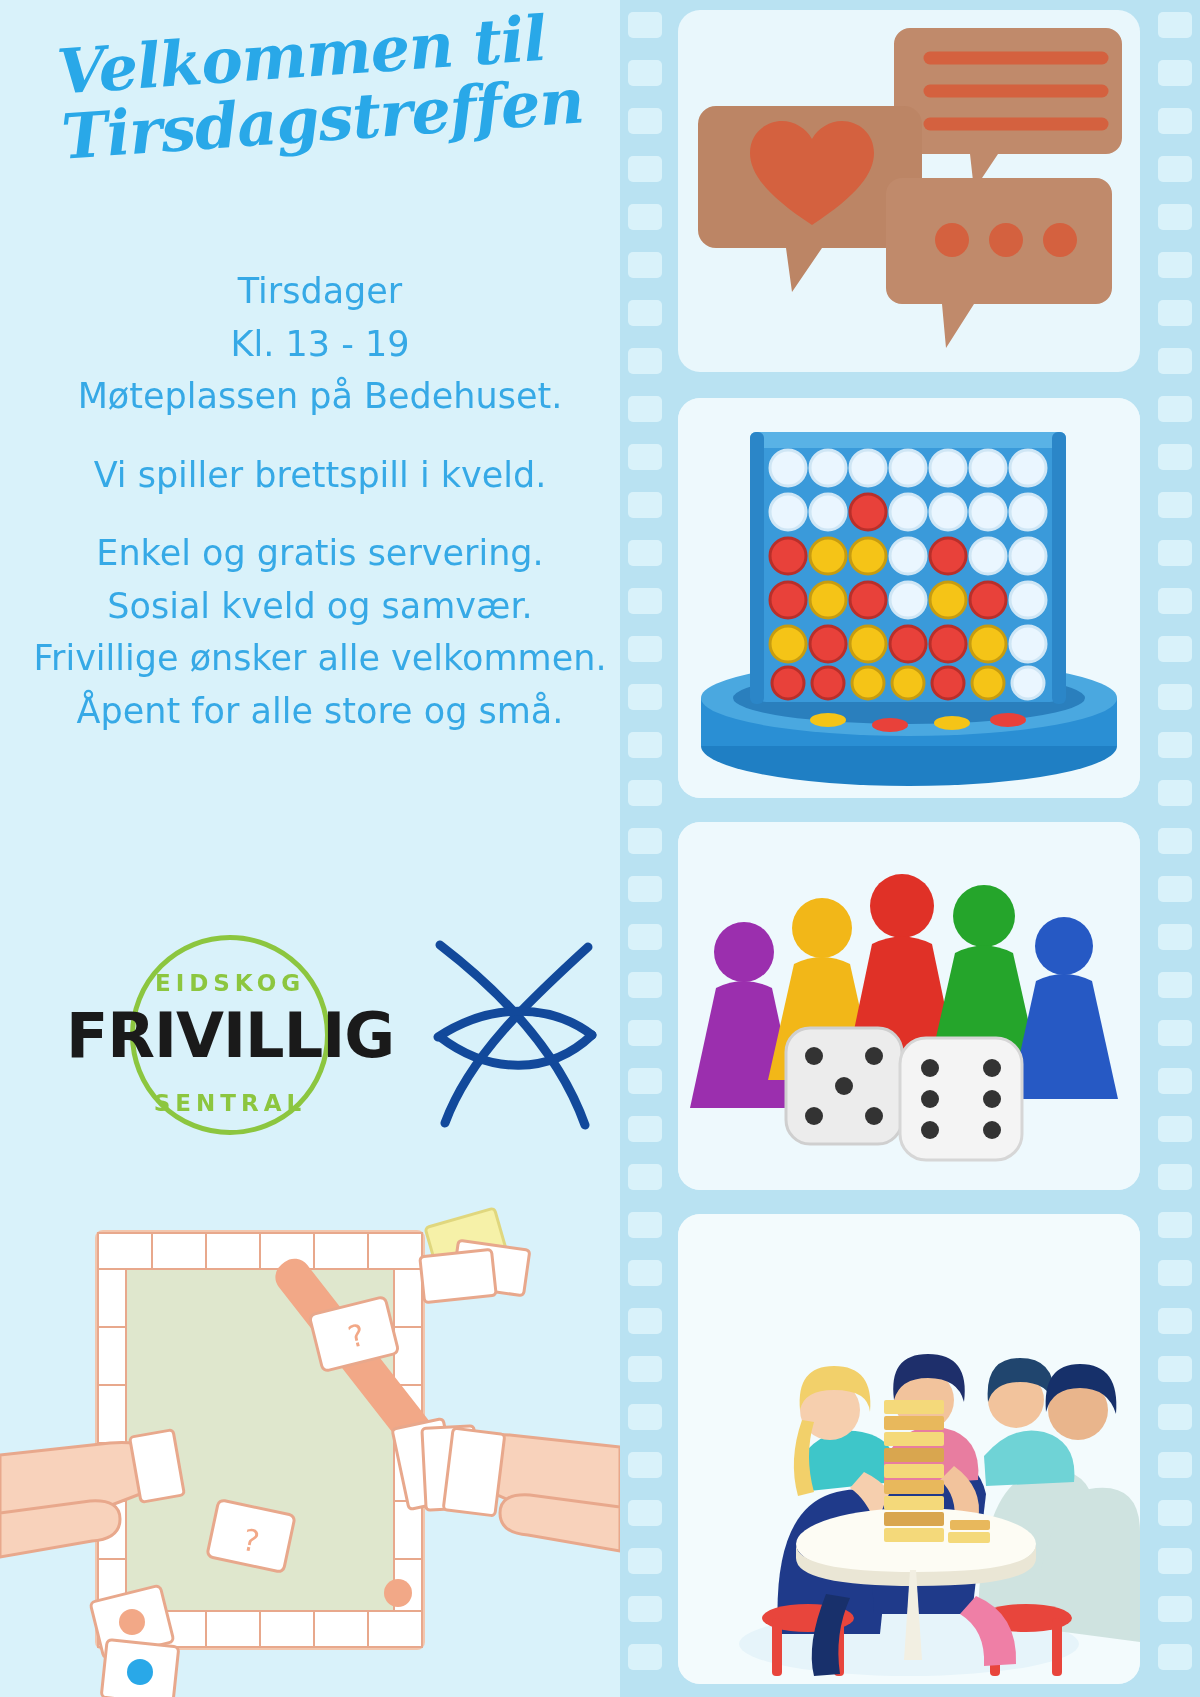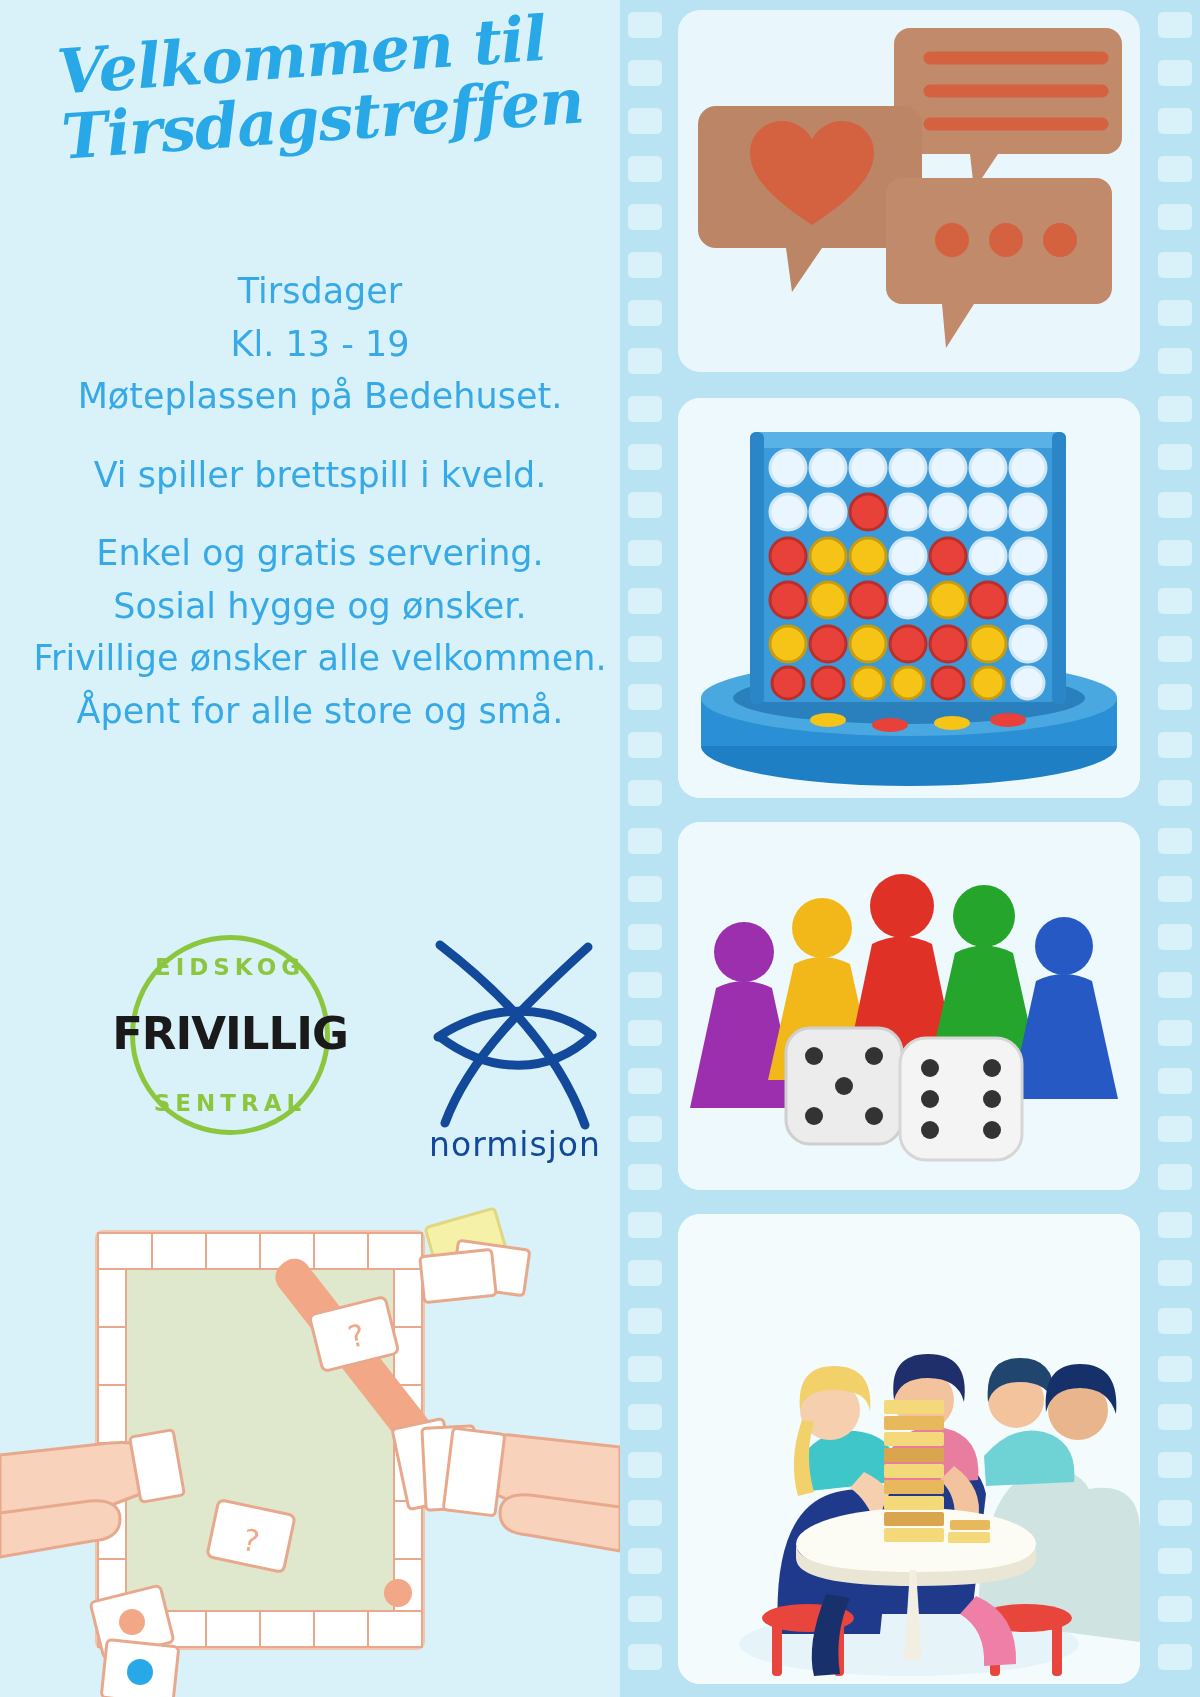--- a/index.html
+++ b/index.html
@@ -75,21 +75,21 @@
     top: 10px;
     width: 200px;
     height: 200px;
     border-radius: 50%;
     border: 5px solid #8cc63f;
     box-sizing: border-box;
   }
   .stamp-top {
     position: absolute;
     left: 0; right: 0;
-    top: 14px;
+    top: 30px;
     text-align: center;
     font-family: "DejaVu Sans", sans-serif;
     font-weight: bold;
     font-size: 23px;
     color: #8cc63f;
     letter-spacing: 5px;
   }
   .stamp-bottom {
     position: absolute;
     left: 0; right: 0;
@@ -97,26 +97,26 @@
     text-align: center;
     font-family: "DejaVu Sans", sans-serif;
     font-weight: bold;
     font-size: 23px;
     color: #8cc63f;
     letter-spacing: 5px;
   }
   .stamp-main {
     position: absolute;
     left: -95px;
-    top: 72px;
+    top: 64px;
     width: 390px;
     text-align: center;
     font-family: "DejaVu Sans", sans-serif;
     font-weight: bold;
-    font-size: 45px;
+    font-size: 62px;
     color: #1a1a1a;
     letter-spacing: -1px;
   }
 
   
   .normisjon {
     position: absolute;
     left: 390px;
     top: 0px;
     width: 210px;
@@ -196,21 +196,21 @@
     </div>
 
     <div class="body-text">
       <span class="line">Tirsdager</span>
       <span class="line">Kl. 13 - 19</span>
       <span class="line">Møteplassen på Bedehuset.</span>
       <span class="gap"></span>
       <span class="line">Vi spiller brettspill i kveld.</span>
       <span class="gap"></span>
       <span class="line">Enkel og gratis servering.</span>
-      <span class="line">Sosial hygge og ønsker.</span>
+      <span class="line">Sosial kveld og samvær.</span>
       <span class="line">Frivillige ønsker alle velkommen.</span>
       <span class="line">Åpent for alle store og små.</span>
     </div>
 
     <div class="logo-row">
 
       <div class="stamp">
         <div class="stamp-top">EIDSKOG</div>
         <div class="stamp-bottom">SENTRAL</div>
       </div>
@@ -220,21 +220,20 @@
 
       <div class="normisjon">
         <svg width="210" height="210" viewBox="0 0 210 210">
           <g fill="none" stroke="#12499b" stroke-width="9" stroke-linecap="round">
             <path d="M30 20 C 95 70, 150 130, 175 200"></path>
             <path d="M178 22 C 120 75, 60 130, 35 198"></path>
             <path d="M28 112 C 80 78, 140 78, 182 110"></path>
             <path d="M30 112 C 80 150, 140 150, 182 110"></path>
           </g>
         </svg>
-        <div class="normisjon-word">normisjon</div>
       </div>
     </div>
 
     <div class="boardgame">
       <svg class="cap" viewBox="0 0 620 502">
 
         <rect x="95" y="35" width="330" height="420" rx="8" fill="#f2c6ad"></rect>
         <rect x="122" y="62" width="276" height="366" fill="#dfe7cd"></rect>
 
         <g fill="#ffffff" stroke="#e8a88c" stroke-width="2">

